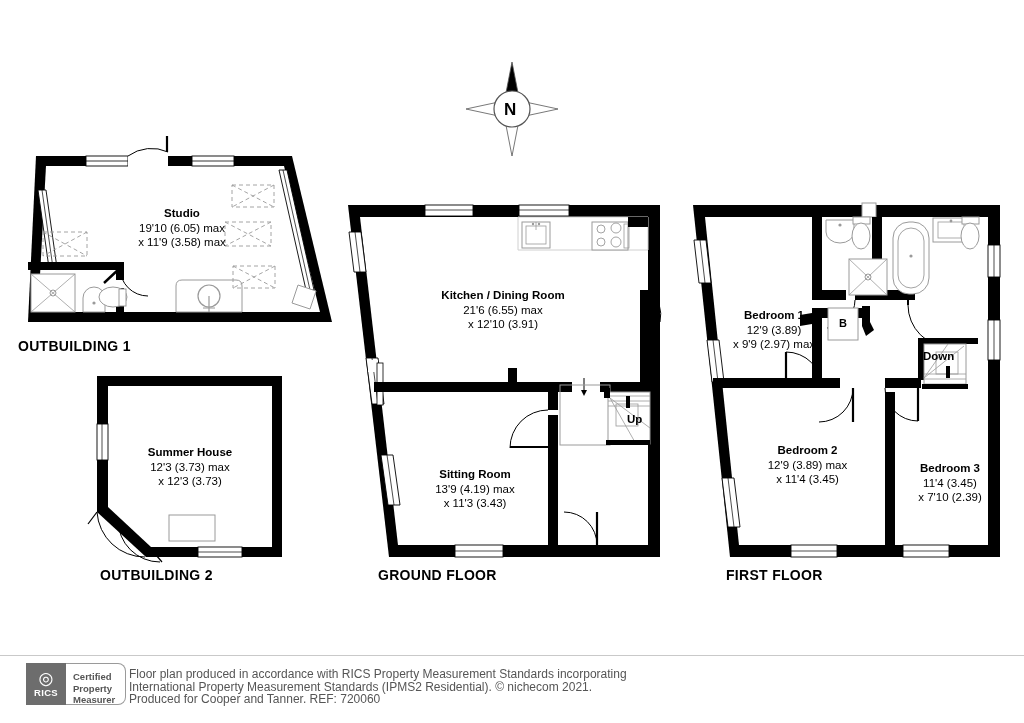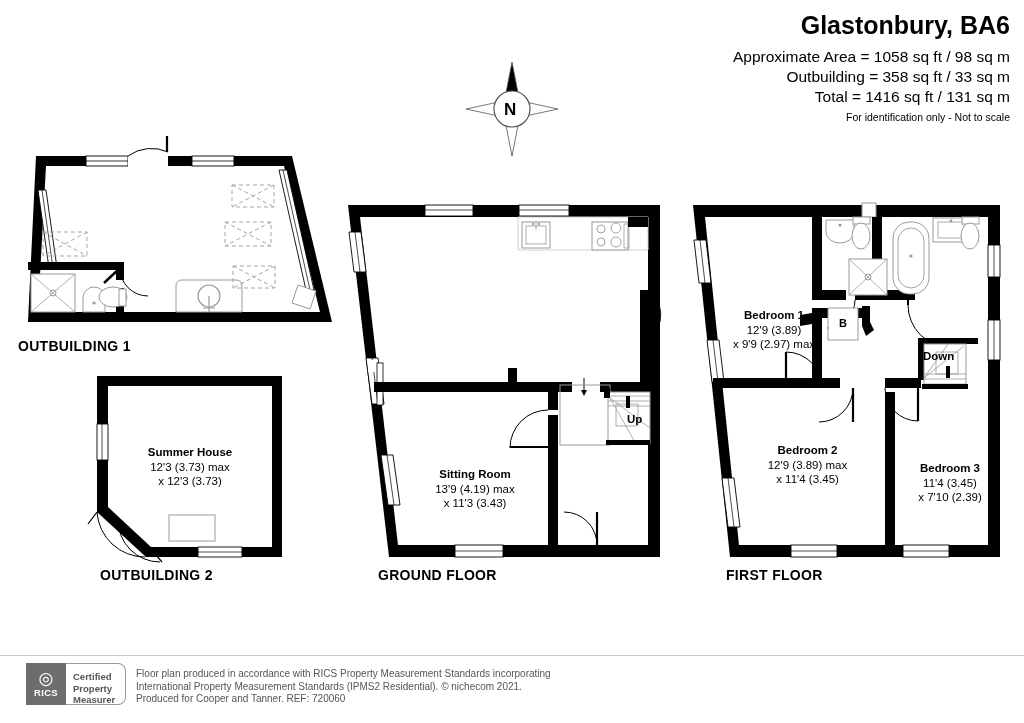--- a/index.html
+++ b/index.html
@@ -137,49 +137,40 @@
     font-size: 9.5px;
     font-weight: bold;
     line-height: 11.6px;
     color: #555555;
     display: flex;
     flex-direction: column;
     justify-content: center;
   }
   .footer-text {
     position: absolute;
-    left: 136px;
+    left: 129px;
     top: 668px;
-    font-size: 10px;
+    font-size: 12px;
     line-height: 12.5px;
     color: #555555;
   }
 
   .compass-n {
     position: absolute;
     font-size: 17px;
     font-weight: bold;
     left: 504px;
     top: 100px;
   }
 </style>
 </head>
 <body>
 
 <div id="plan-root">
 
-  <div class="header-block">
-    <div class="title">Glastonbury, BA6</div>
-    <div class="areas">
-      <div>Approximate Area = 1058 sq ft / 98 sq m</div>
-      <div>Outbuilding = 358 sq ft / 33 sq m</div>
-      <div>Total = 1416 sq ft / 131 sq m</div>
-    </div>
-    <div class="disclaimer">For identification only - Not to scale</div>
-  </div>
 
   <svg class="plan-svg" viewBox="0 0 1024 723">
 
     <g>
 
       <polygon points="512,62 521,108 512,116 503,108" fill="#000000" stroke="#555555" stroke-width="0.8"></polygon>
       <polygon points="512,156 521,110 512,102 503,110" fill="#ffffff" stroke="#555555" stroke-width="0.8"></polygon>
       <polygon points="466,109 508,100 516,109 508,118" fill="#ffffff" stroke="#555555" stroke-width="0.8"></polygon>
       <polygon points="558,109 516,100 508,109 516,118" fill="#ffffff" stroke="#555555" stroke-width="0.8"></polygon>
       <circle cx="512" cy="109" r="18" fill="#ffffff" stroke="#555555" stroke-width="1.2"></circle>
@@ -491,27 +482,37 @@
         <line x1="924" y1="378" x2="964" y2="346" stroke="#9a9a9a" stroke-width="0.8"></line>
         <line x1="924" y1="378" x2="948" y2="344" stroke="#9a9a9a" stroke-width="0.8"></line>
         <rect x="946" y="366" width="4" height="12" fill="#000000"></rect>
         <rect x="922" y="384" width="46" height="5" fill="#000000"></rect>
       </g>
     </g>
   </svg>
 
   <div class="compass-n">N</div>
 
+  <div class="room-label" style="left:122px; top:206px; width:120px;">
+    <span class="rname">Studio</span>
+    <span class="rdim">19'10 (6.05) max</span>
+    <span class="rdim">x 11'9 (3.58) max</span>
+  </div>
 
   <div class="room-label" style="left:130px; top:417px; width:120px;margin-top:28px;">
     <span class="rname">Summer House</span>
     <span class="rdim">12'3 (3.73) max</span>
     <span class="rdim">x 12'3 (3.73)</span>
   </div>
 
+  <div class="room-label" style="left:423px; top:288px; width:160px;">
+    <span class="rname">Kitchen / Dining Room</span>
+    <span class="rdim">21'6 (6.55) max</span>
+    <span class="rdim">x 12'10 (3.91)</span>
+  </div>
 
   <div class="room-label" style="left:415px; top:467px; width:120px;">
     <span class="rname">Sitting Room</span>
     <span class="rdim">13'9 (4.19) max</span>
     <span class="rdim">x 11'3 (3.43)</span>
   </div>
 
   <div class="room-label" style="left:709px; top:308px; width:130px;">
     <span class="rname">Bedroom 1</span>
     <span class="rdim">12'9 (3.89)</span>

